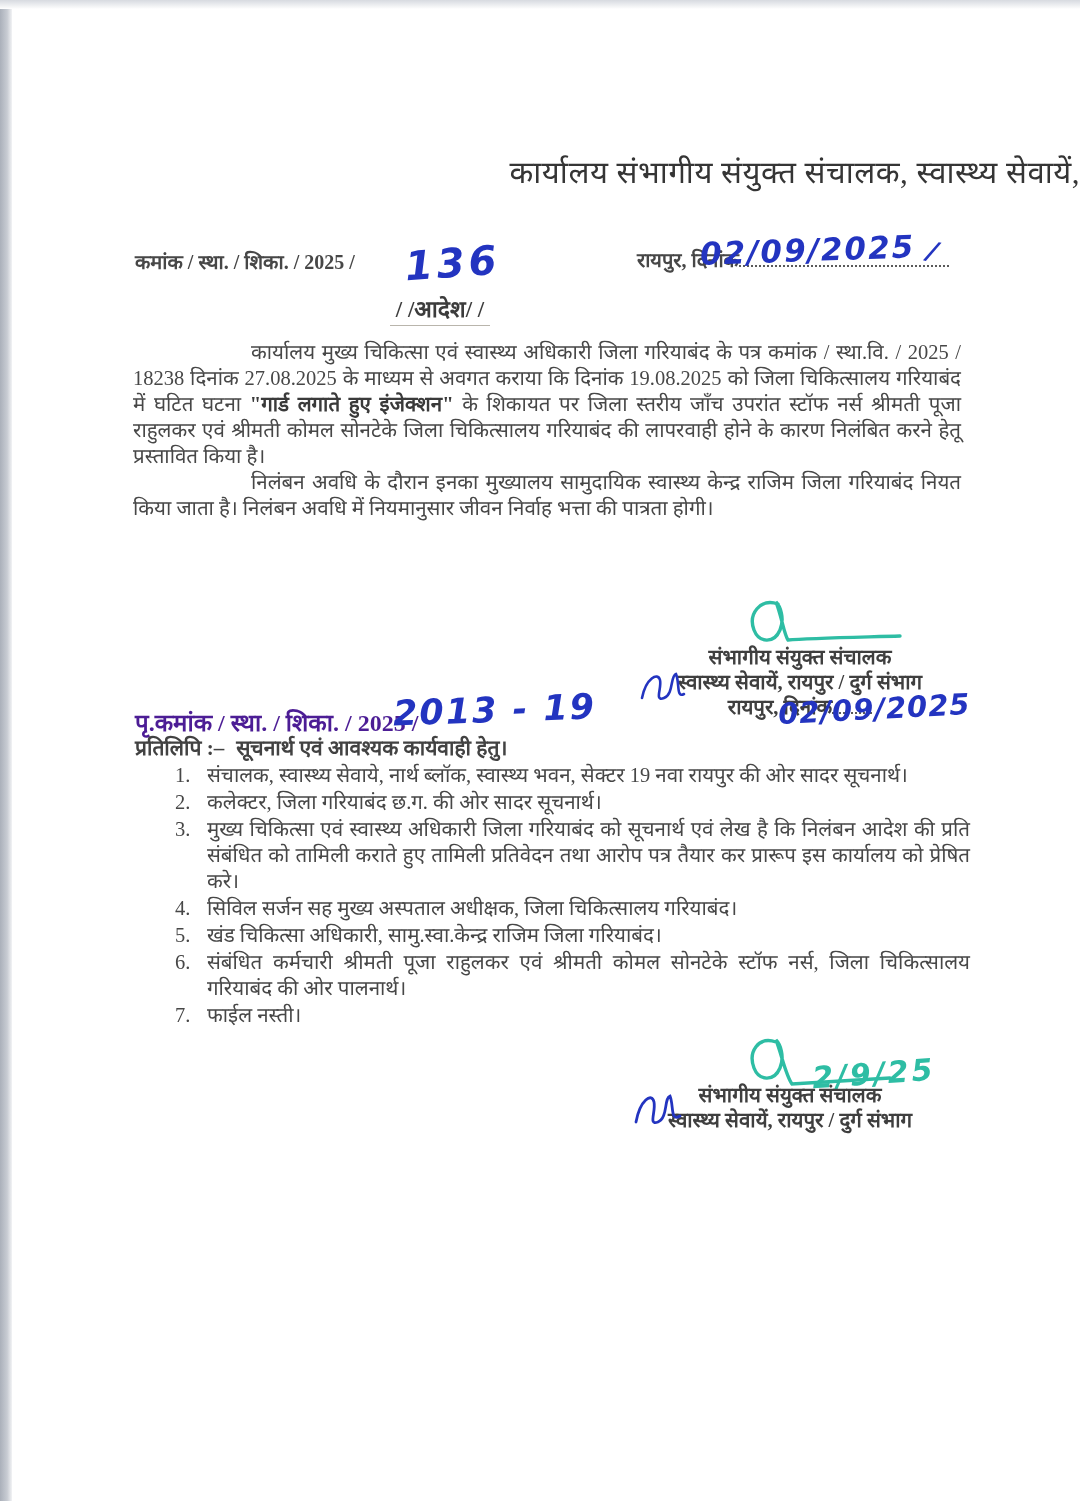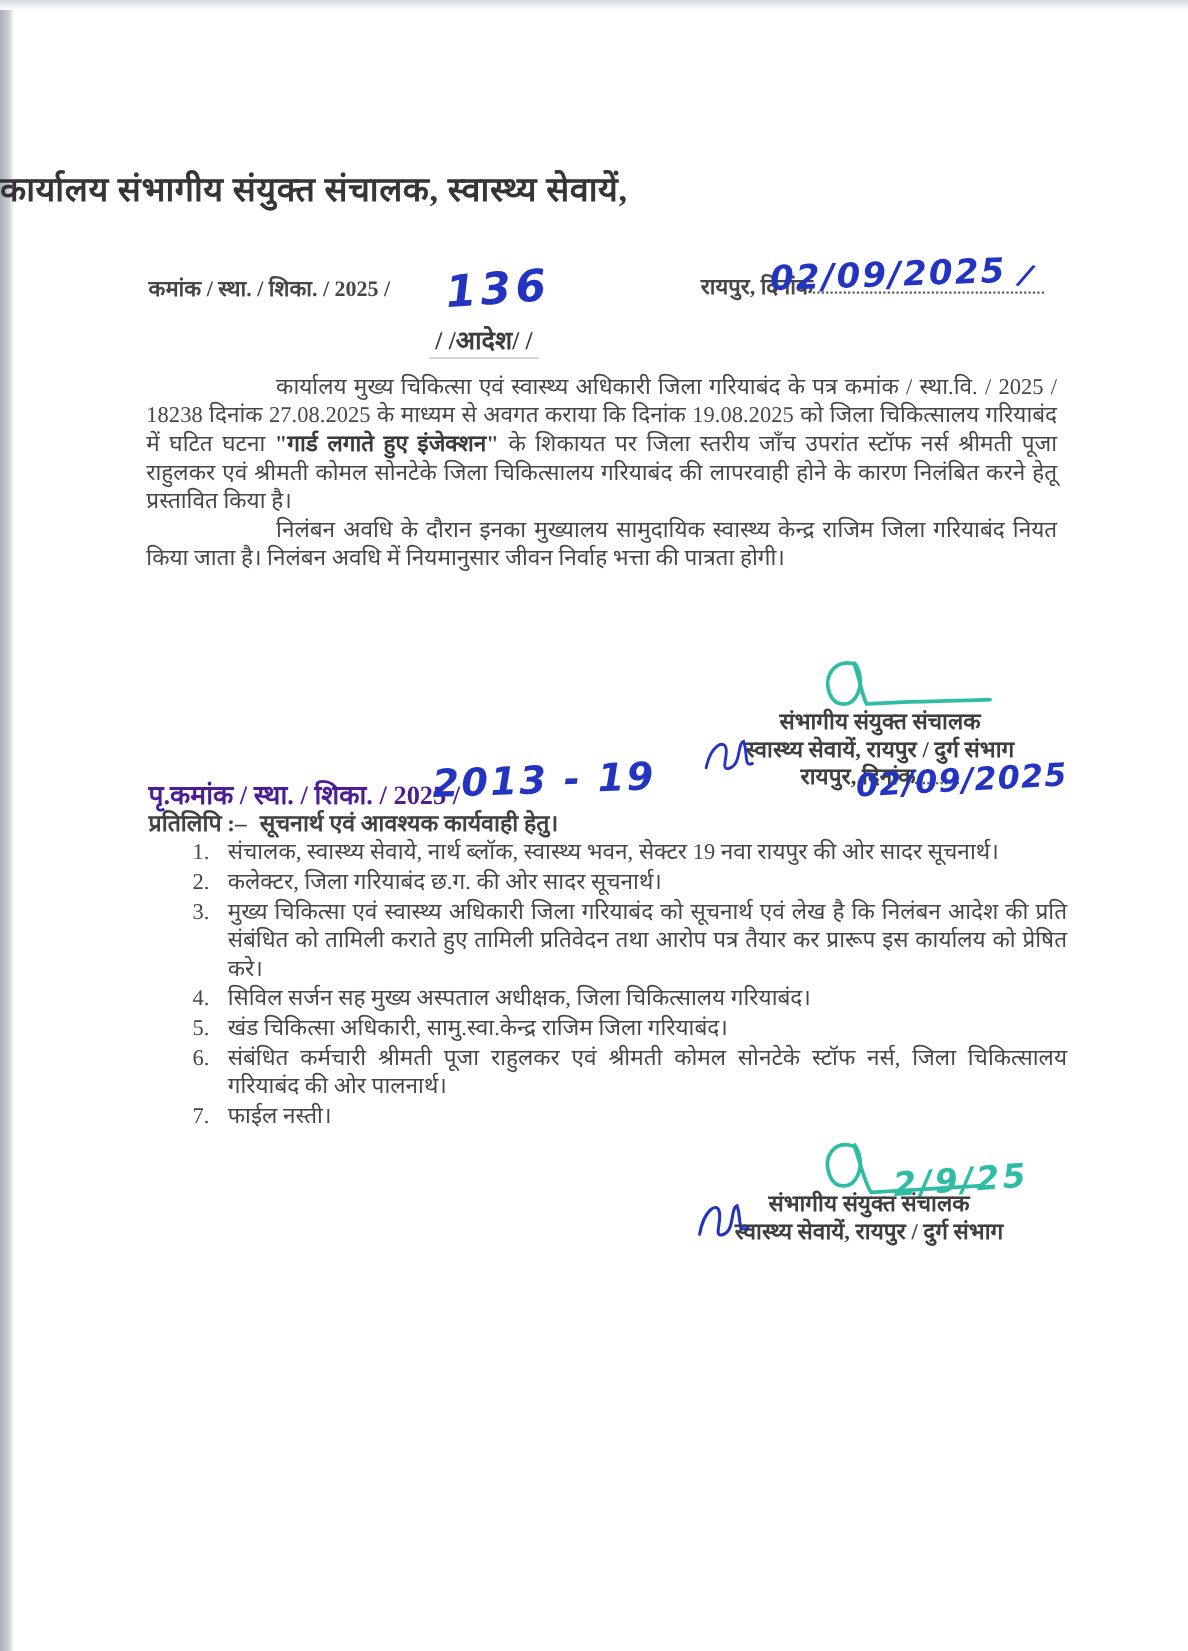--- a/index.html
+++ b/index.html
@@ -10,22 +10,22 @@
     overflow:hidden;
     font-family:"Liberation Serif","DejaVu Sans",serif;
     color:#454545;
   }
   .edge-left{position:absolute;left:0;top:0;width:12px;height:1501px;
     background:linear-gradient(90deg,#aab0ba,#c8ccd3 60%,#f2f3f5);}
   .edge-top{position:absolute;left:0;top:0;width:1080px;height:9px;
     background:linear-gradient(180deg,#d7dae0,#f6f7f8 80%,#ffffff);}
   .abs{position:absolute;}
   .head1{
-    left:0;top:150px;width:1080px;text-align:left;
-    font-size:31px;font-weight:bold;color:#353535;letter-spacing:.5px;
+    left:0;top:150px;width:1080px;text-align:right;
+    font-size:31px;font-weight:normal;color:#353535;letter-spacing:.5px;
   }
   .head2{
     left:0;top:194px;width:1080px;text-align:center;
     font-size:31px;font-weight:bold;color:#353535;letter-spacing:.5px;
   }
   .refrow-left{left:135px;top:248px;font-size:20px;font-weight:bold;color:#474747;text-align:right;}
   .hand{color:#2334c0;font-family:"DejaVu Sans",sans-serif;font-style:italic;font-weight:600;}
   .hw-136{left:405px;top:240px;font-size:40px;letter-spacing:4px;transform:rotate(-4deg);}
   .place-date{left:637px;top:246px;font-size:20px;font-weight:bold;color:#474747;}
   .dotline{display:inline-block;width:210px;border-bottom:2px dotted #5a5a5a;height:16px;}

